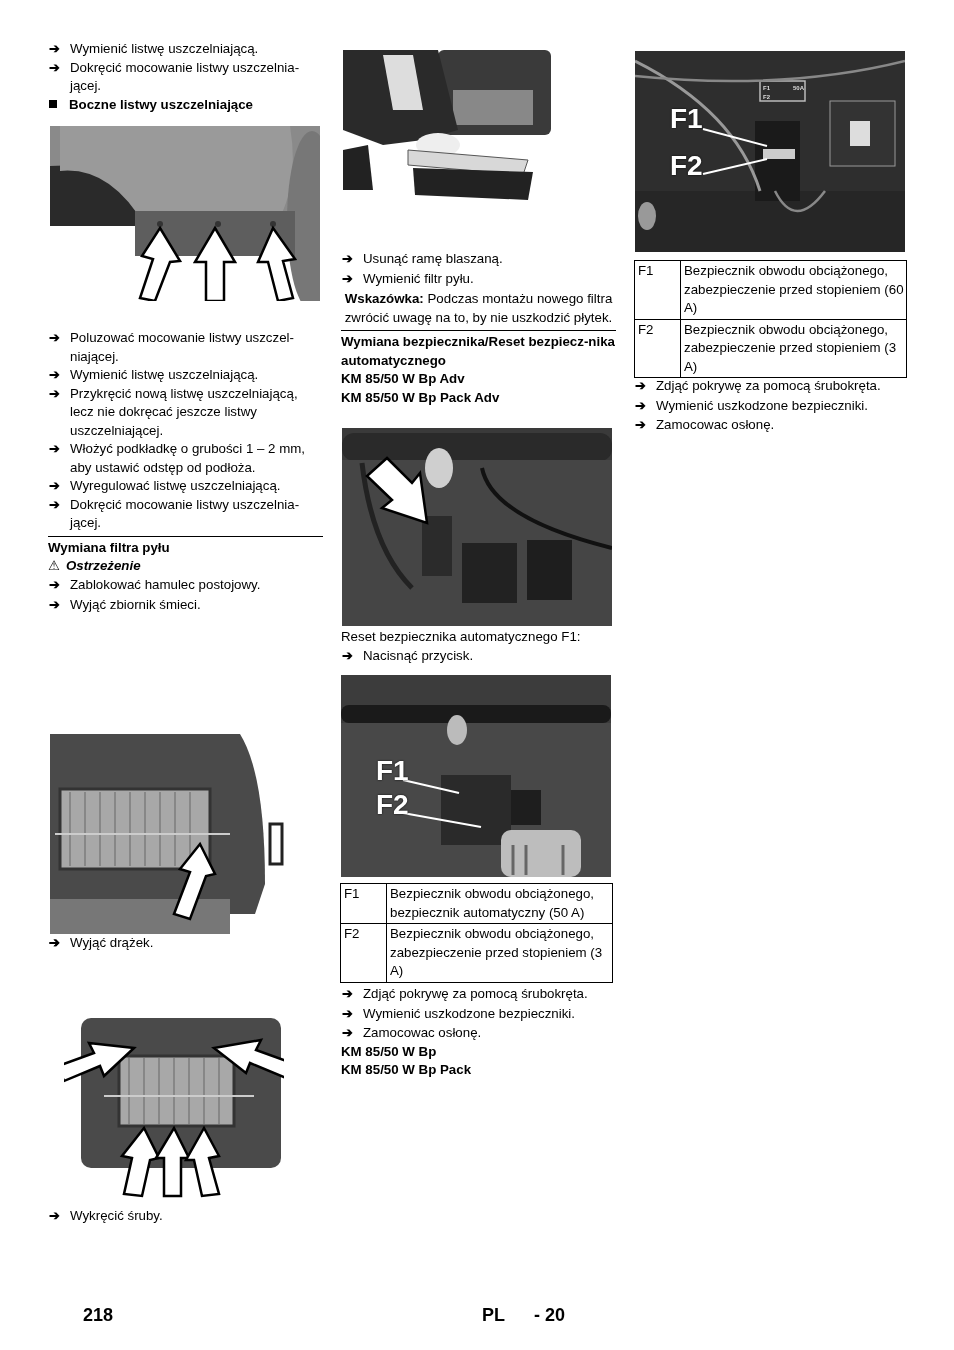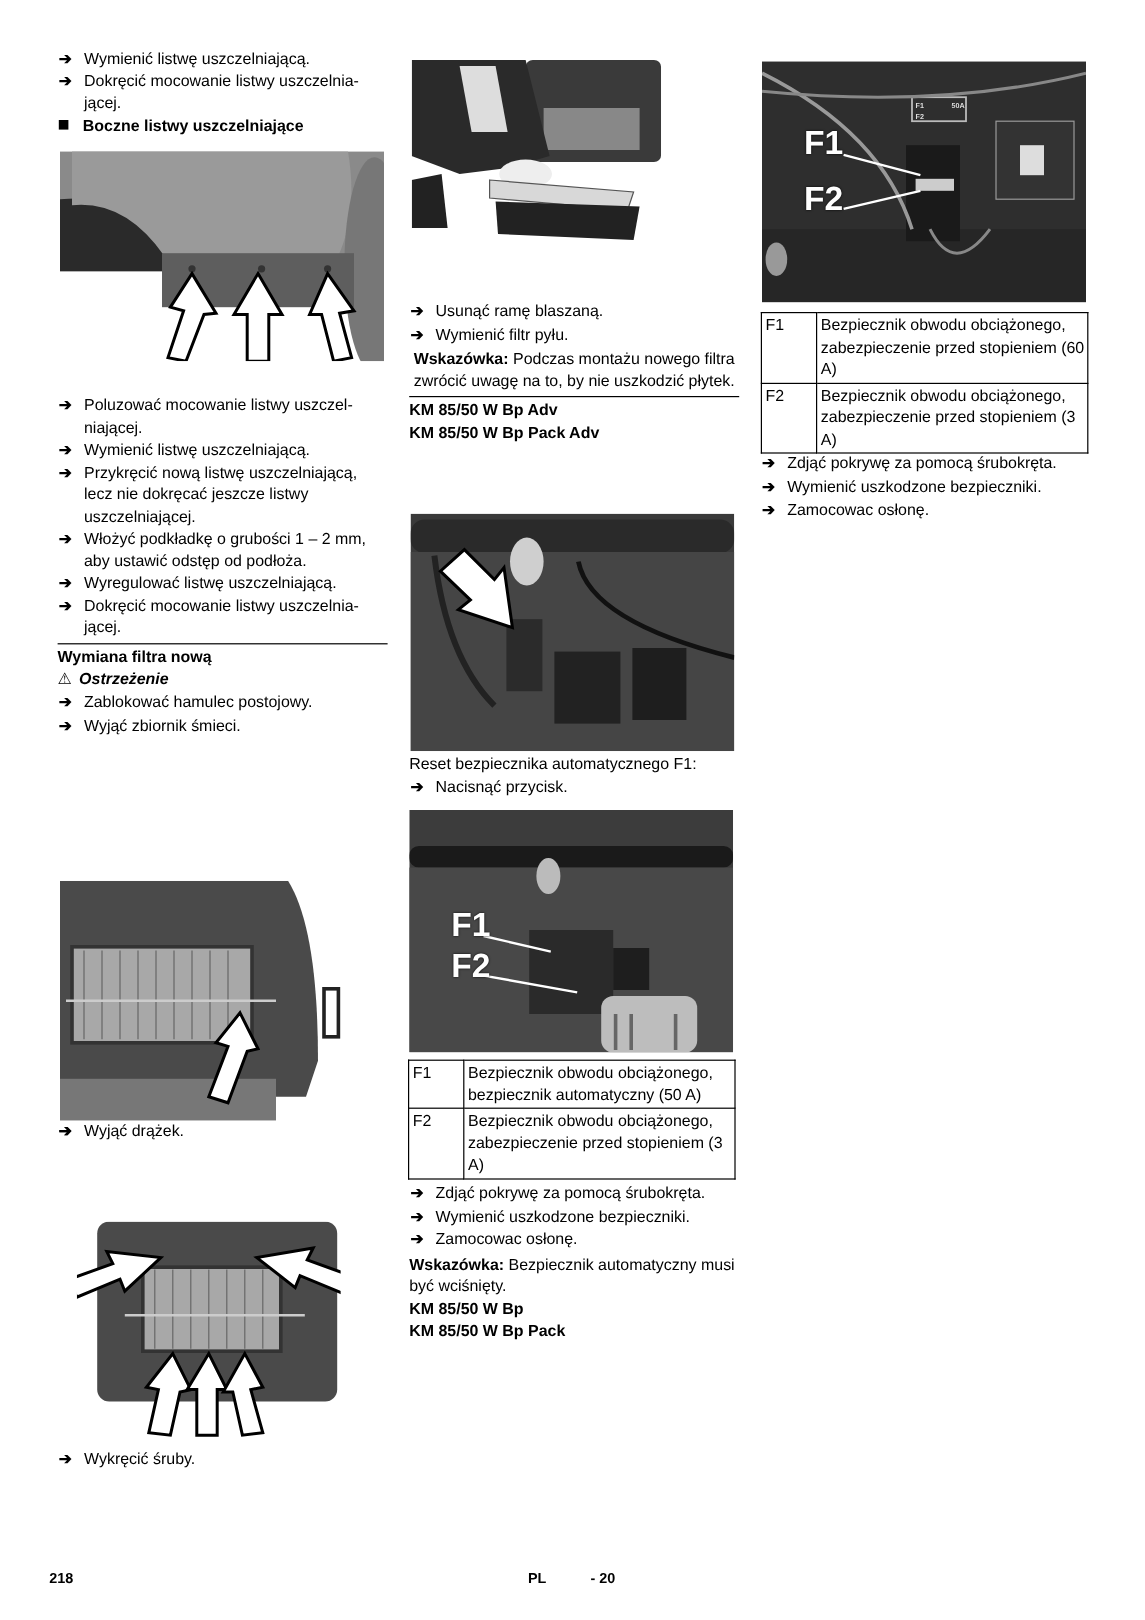--- a/index.html
+++ b/index.html
@@ -8,21 +8,21 @@
   .step { position:relative; padding-left:22px; }
   .step .arr { position:absolute; left:1px; top:0; font-weight:bold; font-size:13px; }
   .bold { font-weight:bold; }
   .ital { font-style:italic; }
   .rule { border-top:1px solid #000; margin:3px 0 2px 0; }
   .sq { display:inline-block; width:8px; height:8px; background:#000; margin:0 12px 1px 1px; vertical-align:middle; }
   .photo { position:absolute; overflow:hidden; }
   table.fuse { border-collapse:collapse; width:100%; font-size:13.3px; line-height:18.5px; }
   table.fuse td { border:1px solid #000; vertical-align:top; padding:1px 2px 1px 3px; }
   table.fuse td.k { width:40px; }
-  .footer { position:absolute; top:1306px; font-weight:bold; font-size:12px; }
+  .footer { position:absolute; top:1306px; font-weight:bold; font-size:18px;margin-left:42px; }
   .lbl { position:absolute; color:#fff; font-weight:bold; font-size:28px; font-family:"Liberation Sans", sans-serif; text-shadow:0 0 2px #000; }
   p { margin:0; }
 </style>
 </head>
 <body>
 
 <div class="col" style="left:48px; top:40px; width:275px;">
   <div class="step"><span class="arr">➔</span><span>Wymienić listwę uszczelniającą.</span></div>
   <div class="step"><span class="arr">➔</span><span>Dokręcić mocowanie listwy uszczelnia-jącej.</span></div>
   <div class="bold"><span class="sq"></span><span>Boczne listwy uszczelniające</span></div>
@@ -48,21 +48,21 @@
 </div>
 
 <div class="col" style="left:48px; top:329px; width:275px;">
   <div class="step"><span class="arr">➔</span><span>Poluzować mocowanie listwy uszczel-niającej.</span></div>
   <div class="step"><span class="arr">➔</span><span>Wymienić listwę uszczelniającą.</span></div>
   <div class="step"><span class="arr">➔</span><span>Przykręcić nową listwę uszczelniającą, lecz nie dokręcać jeszcze listwy uszczelniającej.</span></div>
   <div class="step"><span class="arr">➔</span><span>Włożyć podkładkę o grubości 1 – 2 mm, aby ustawić odstęp od podłoża.</span></div>
   <div class="step"><span class="arr">➔</span><span>Wyregulować listwę uszczelniającą.</span></div>
   <div class="step"><span class="arr">➔</span><span>Dokręcić mocowanie listwy uszczelnia-jącej.</span></div>
   <div class="rule"></div>
-  <div class="bold">Wymiana filtra nową</div>
+  <div class="bold">Wymiana filtra pyłu</div>
   <div class="bold ital"><span style="font-style:normal;font-weight:normal;margin-right:6px;">⚠</span><span>Ostrzeżenie</span></div>
   <div class="step"><span class="arr">➔</span><span>Zablokować hamulec postojowy.</span></div>
   <div class="step" style="margin-top:2px;"><span class="arr">➔</span><span>Wyjąć zbiornik śmieci.</span></div>
 </div>
 
 <div class="photo" style="left:50px; top:734px; width:245px; height:200px;">
   <svg width="245" height="200" viewBox="0 0 245 200">
     <rect width="245" height="200" fill="#fff"></rect>
     <path d="M0 0 H190 Q215 40 215 150 L205 180 H0 Z" fill="#4a4a4a"></path>
     <rect x="10" y="55" width="150" height="80" fill="#a8a8a8" stroke="#333" stroke-width="3"></rect>
@@ -130,20 +130,21 @@
     <path d="M65 100 L185 110 L180 125 L65 115 Z" fill="#d8d8d8" stroke="#555"></path>
     <path d="M70 118 L190 122 L185 150 L72 145 Z" fill="#222"></path>
   </svg>
 </div>
 
 <div class="col" style="left:341px; top:250px; width:275px;">
   <div class="step"><span class="arr">➔</span><span>Usunąć ramę blaszaną.</span></div>
   <div class="step" style="margin-top:1px;"><span class="arr">➔</span><span>Wymienić filtr pyłu.</span></div>
   <p style="margin-top:2px;text-align:center;"><span class="bold">Wskazówka:</span><span> Podczas montażu nowego filtra zwrócić uwagę na to, by nie uszkodzić płytek.</span></p>
   <div class="rule"></div>
+  <div class="bold">Wymiana bezpiecznika/Reset bezpiecz-nika automatycznego</div>
   <div class="bold">KM 85/50 W Bp Adv</div>
   <div class="bold">KM 85/50 W Bp Pack Adv</div>
 </div>
 
 <div class="photo" style="left:342px; top:428px; width:270px; height:198px;">
   <svg width="270" height="198" viewBox="0 0 270 198">
     <rect width="270" height="198" fill="#3a3a3a"></rect>
     <rect x="0" y="5" width="270" height="28" fill="#2a2a2a" rx="12"></rect>
     <rect x="0" y="32" width="270" height="166" fill="#454545"></rect>
     <ellipse cx="97" cy="40" rx="14" ry="20" fill="#cfcfcf"></ellipse>
@@ -194,21 +195,20 @@
           <td>Bezpiecznik obwodu obciążonego, zabezpieczenie przed stopieniem (3 A)</td>
         </tr>
   </tbody>
     </table>
 </div>
 
 <div class="col" style="left:341px; top:985px; width:275px;">
   <div class="step"><span class="arr">➔</span><span>Zdjąć pokrywę za pomocą śrubokręta.</span></div>
   <div class="step" style="margin-top:1px;"><span class="arr">➔</span><span>Wymienić uszkodzone bezpieczniki.</span></div>
   <div class="step" style="margin-top:1px;"><span class="arr">➔</span><span>Zamocowac osłonę.</span></div>
-  <p style="margin-top:2px;"><span class="bold">Wskazówka:</span><span> Bezpiecznik automatyczny musi być wciśnięty.</span></p>
   <div class="bold">KM 85/50 W Bp</div>
   <div class="bold">KM 85/50 W Bp Pack</div>
 </div>
 
 <div class="photo" style="left:635px; top:51px; width:270px; height:201px;">
   <svg width="270" height="201" viewBox="0 0 270 201">
     <rect width="270" height="201" fill="#2e2e2e"></rect>
     <rect x="0" y="140" width="270" height="61" fill="#262626"></rect>
     <rect x="125" y="30" width="45" height="20" fill="none" stroke="#bbb" stroke-width="1.5"></rect>
     <text x="128" y="39" fill="#ddd" font-size="6" font-family="Liberation Sans, sans-serif" font-weight="bold">F1</text>

